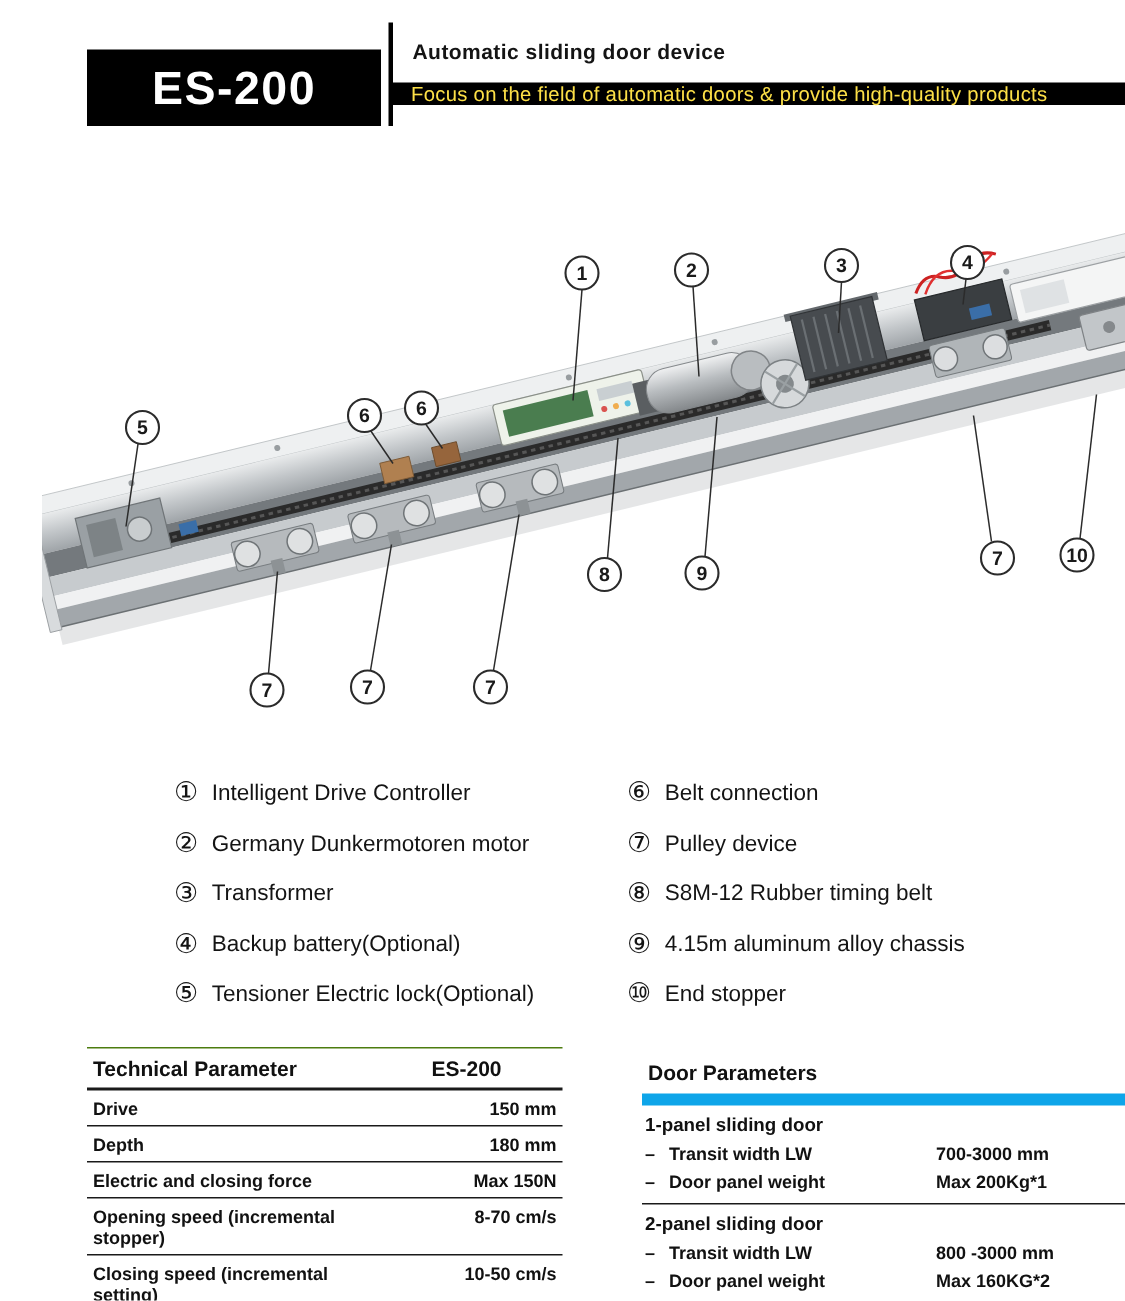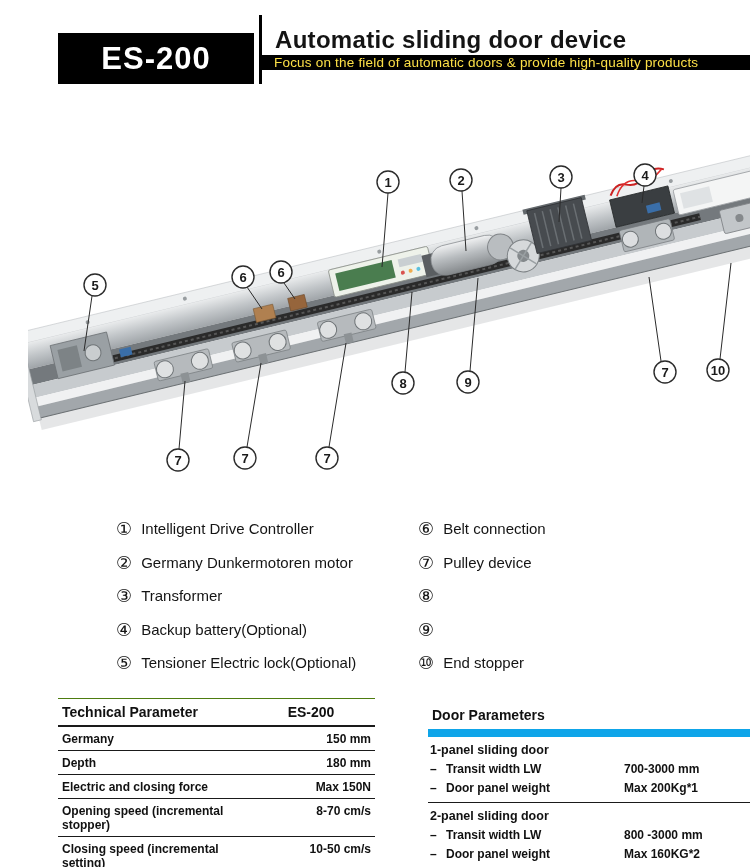--- a/index.html
+++ b/index.html
@@ -10,21 +10,21 @@
   .page { position:relative; width:750px; height:867px; background:#fff;margin-left:28px; }
 
   
   .model-box {
     position:absolute; left:30px; top:33px; width:196px; height:51px;
     background:#000; color:#fff; display:flex; align-items:center; justify-content:center;
     font-size:31px; font-weight:bold; letter-spacing:1px;
   }
   .header-vline { position:absolute; left:231px; top:15px; width:3px; height:69px; background:#000; }
   .header-title {
-    position:absolute; left:247px; top:26px; font-size:24px; font-weight:bold; color:#141414;
+    position:absolute; left:247px; top:26px; font-size:14px; font-weight:bold; color:#141414;
     letter-spacing:0.3px;
   }
   .subtitle-bar {
     position:absolute; left:234px; top:55px; width:516px; height:15px; background:#000;
     color:#fde047; display:flex; align-items:flex-start; padding-left:12px; box-sizing:border-box;
     font-size:13.5px; letter-spacing:0.2px;
   }
 
   
   .diagram { position:absolute; left:0; top:115px; }
@@ -311,38 +311,40 @@
       <div class="legend-item">
         <span class="legend-num">⑥</span>
         <span>Belt connection</span>
       </div>
       <div class="legend-item">
         <span class="legend-num">⑦</span>
         <span>Pulley device</span>
       </div>
       <div class="legend-item">
         <span class="legend-num">⑧</span>
+        <span>S8M-12 Rubber timing belt</span>
       </div>
       <div class="legend-item">
         <span class="legend-num">⑨</span>
+        <span>4.15m aluminum alloy chassis</span>
       </div>
       <div class="legend-item">
         <span class="legend-num">⑩</span>
         <span>End stopper</span>
       </div>
     </div>
   </div>
 
   <div class="tech-table">
     <div class="tech-head">
       <span class="label">Technical Parameter</span>
       <span class="model">ES-200</span>
     </div>
     <div class="tech-row">
-      <span class="label">Germany</span>
+      <span class="label">Drive</span>
       <span class="value">150 mm</span>
     </div>
     <div class="tech-row">
       <span class="label">Depth</span>
       <span class="value">180 mm</span>
     </div>
     <div class="tech-row">
       <span class="label">Electric and closing force</span>
       <span class="value">Max 150N</span>
     </div>

